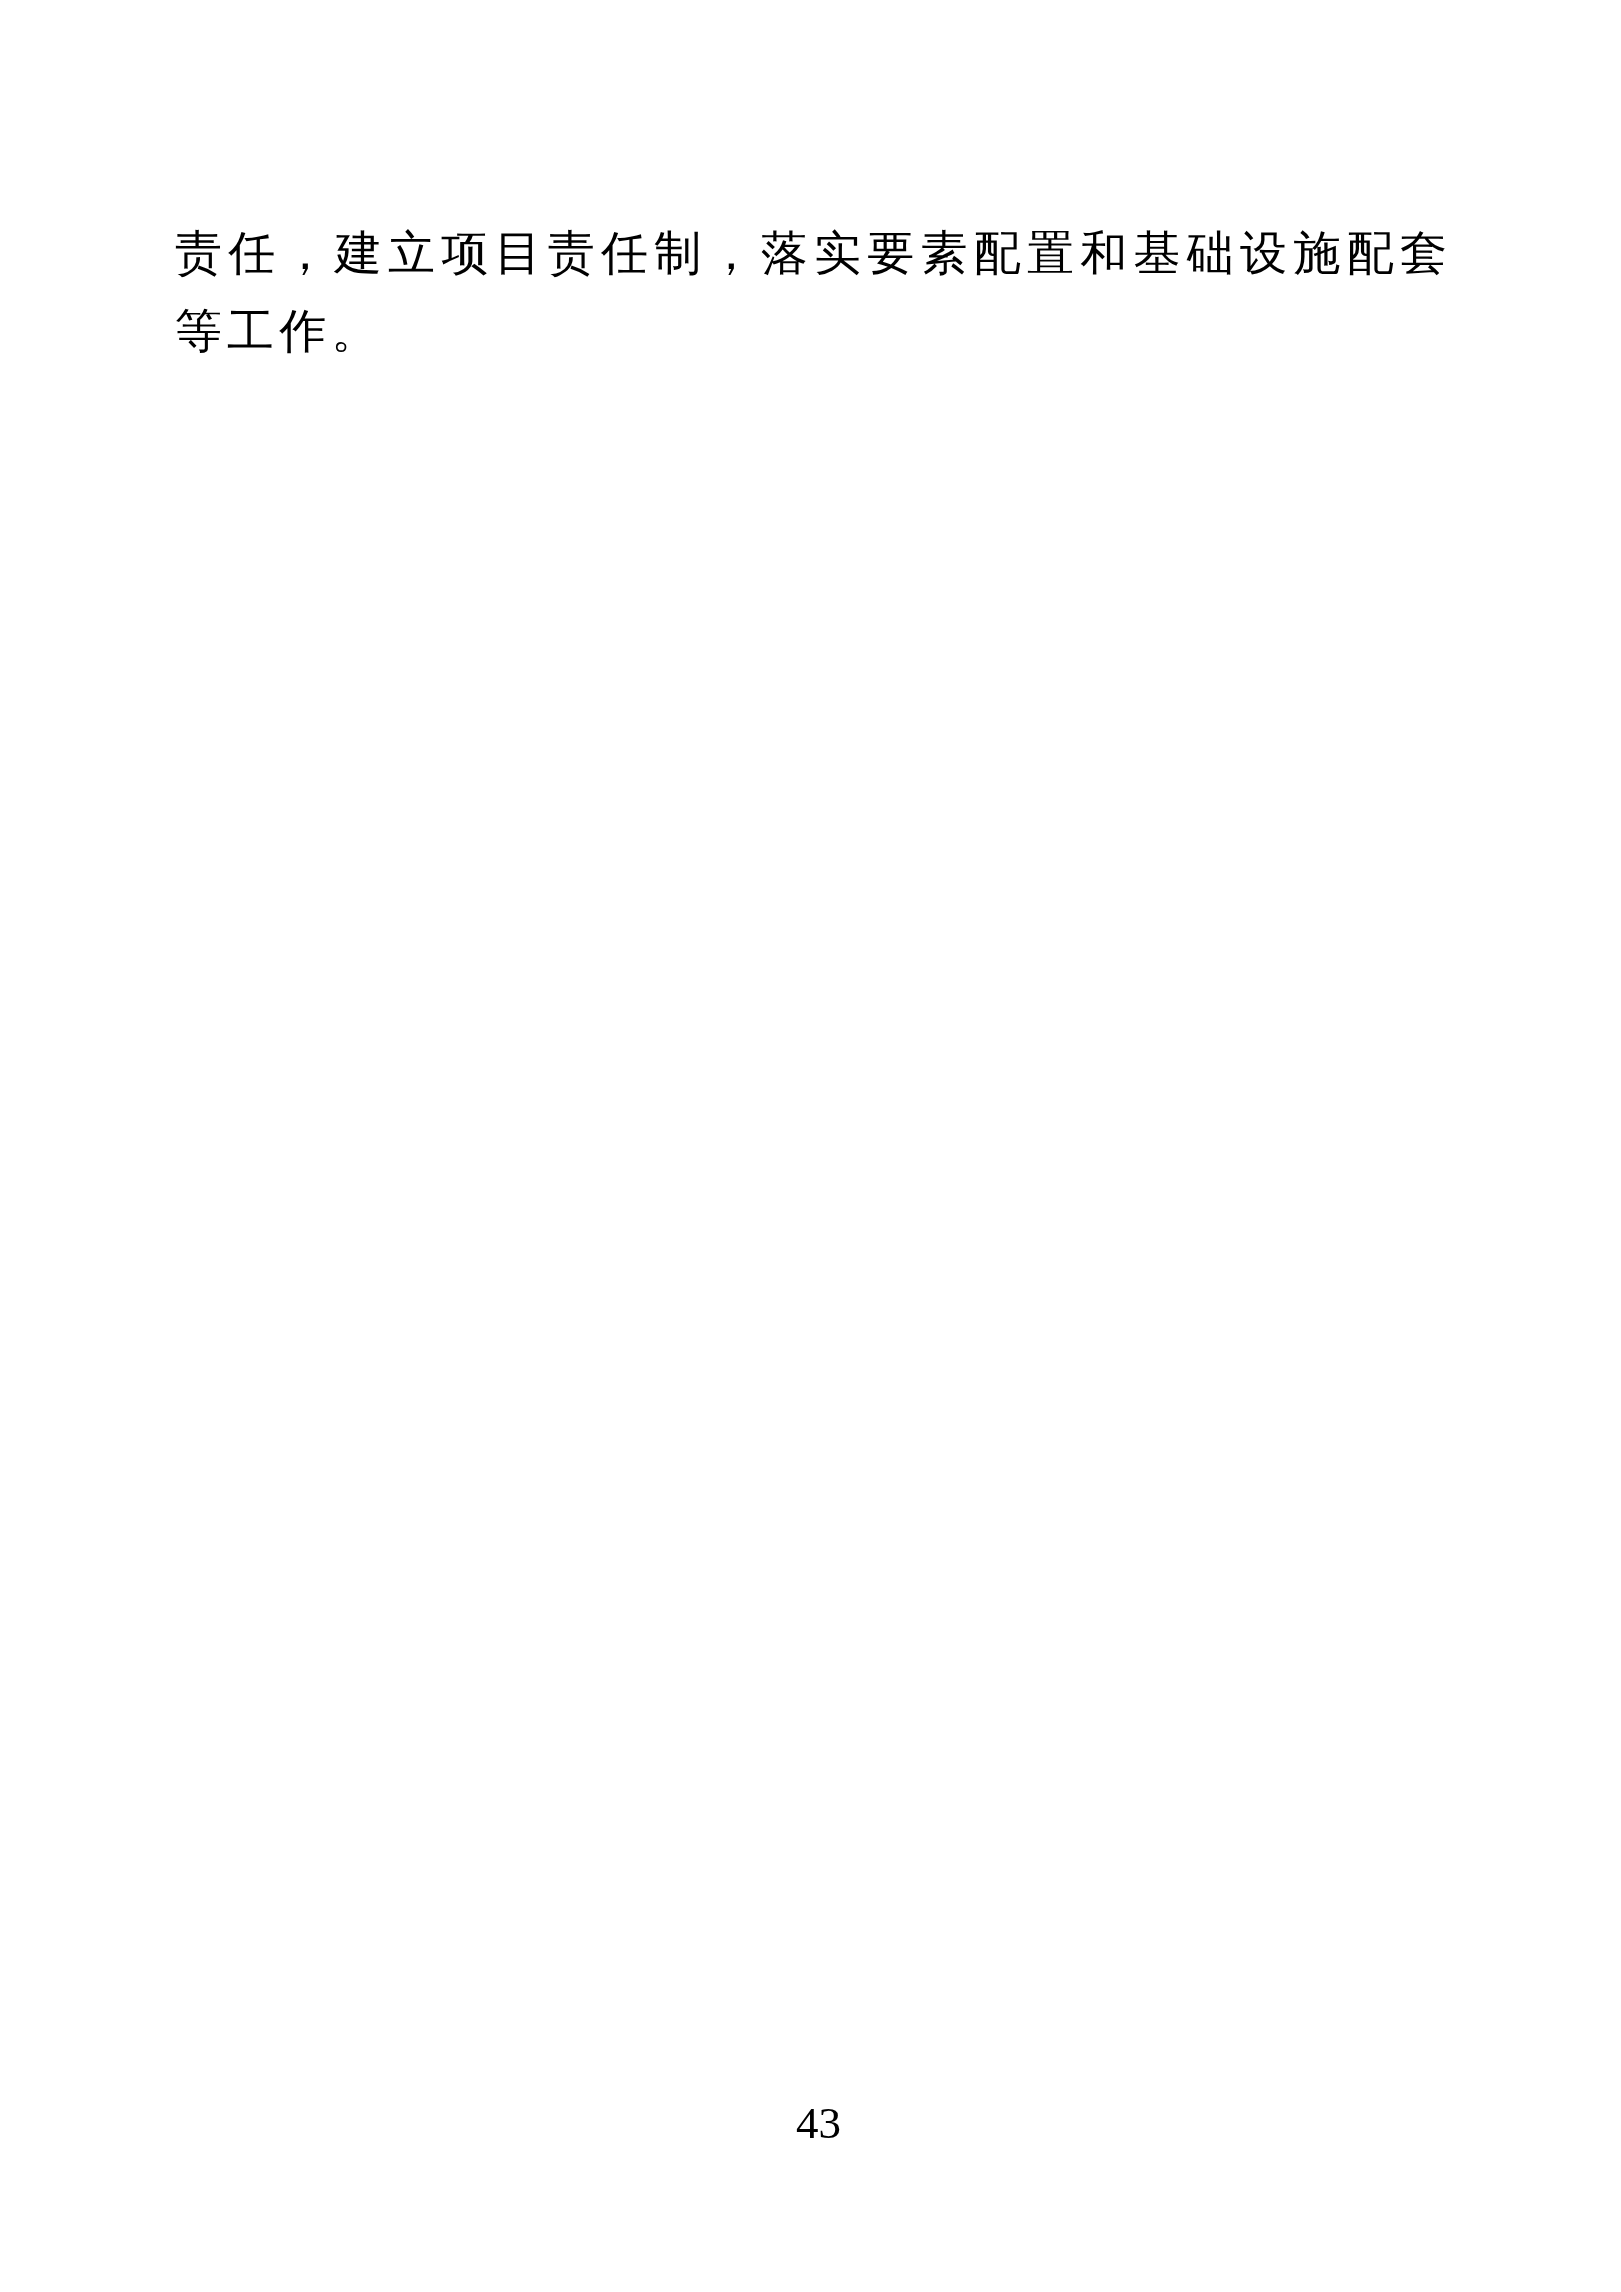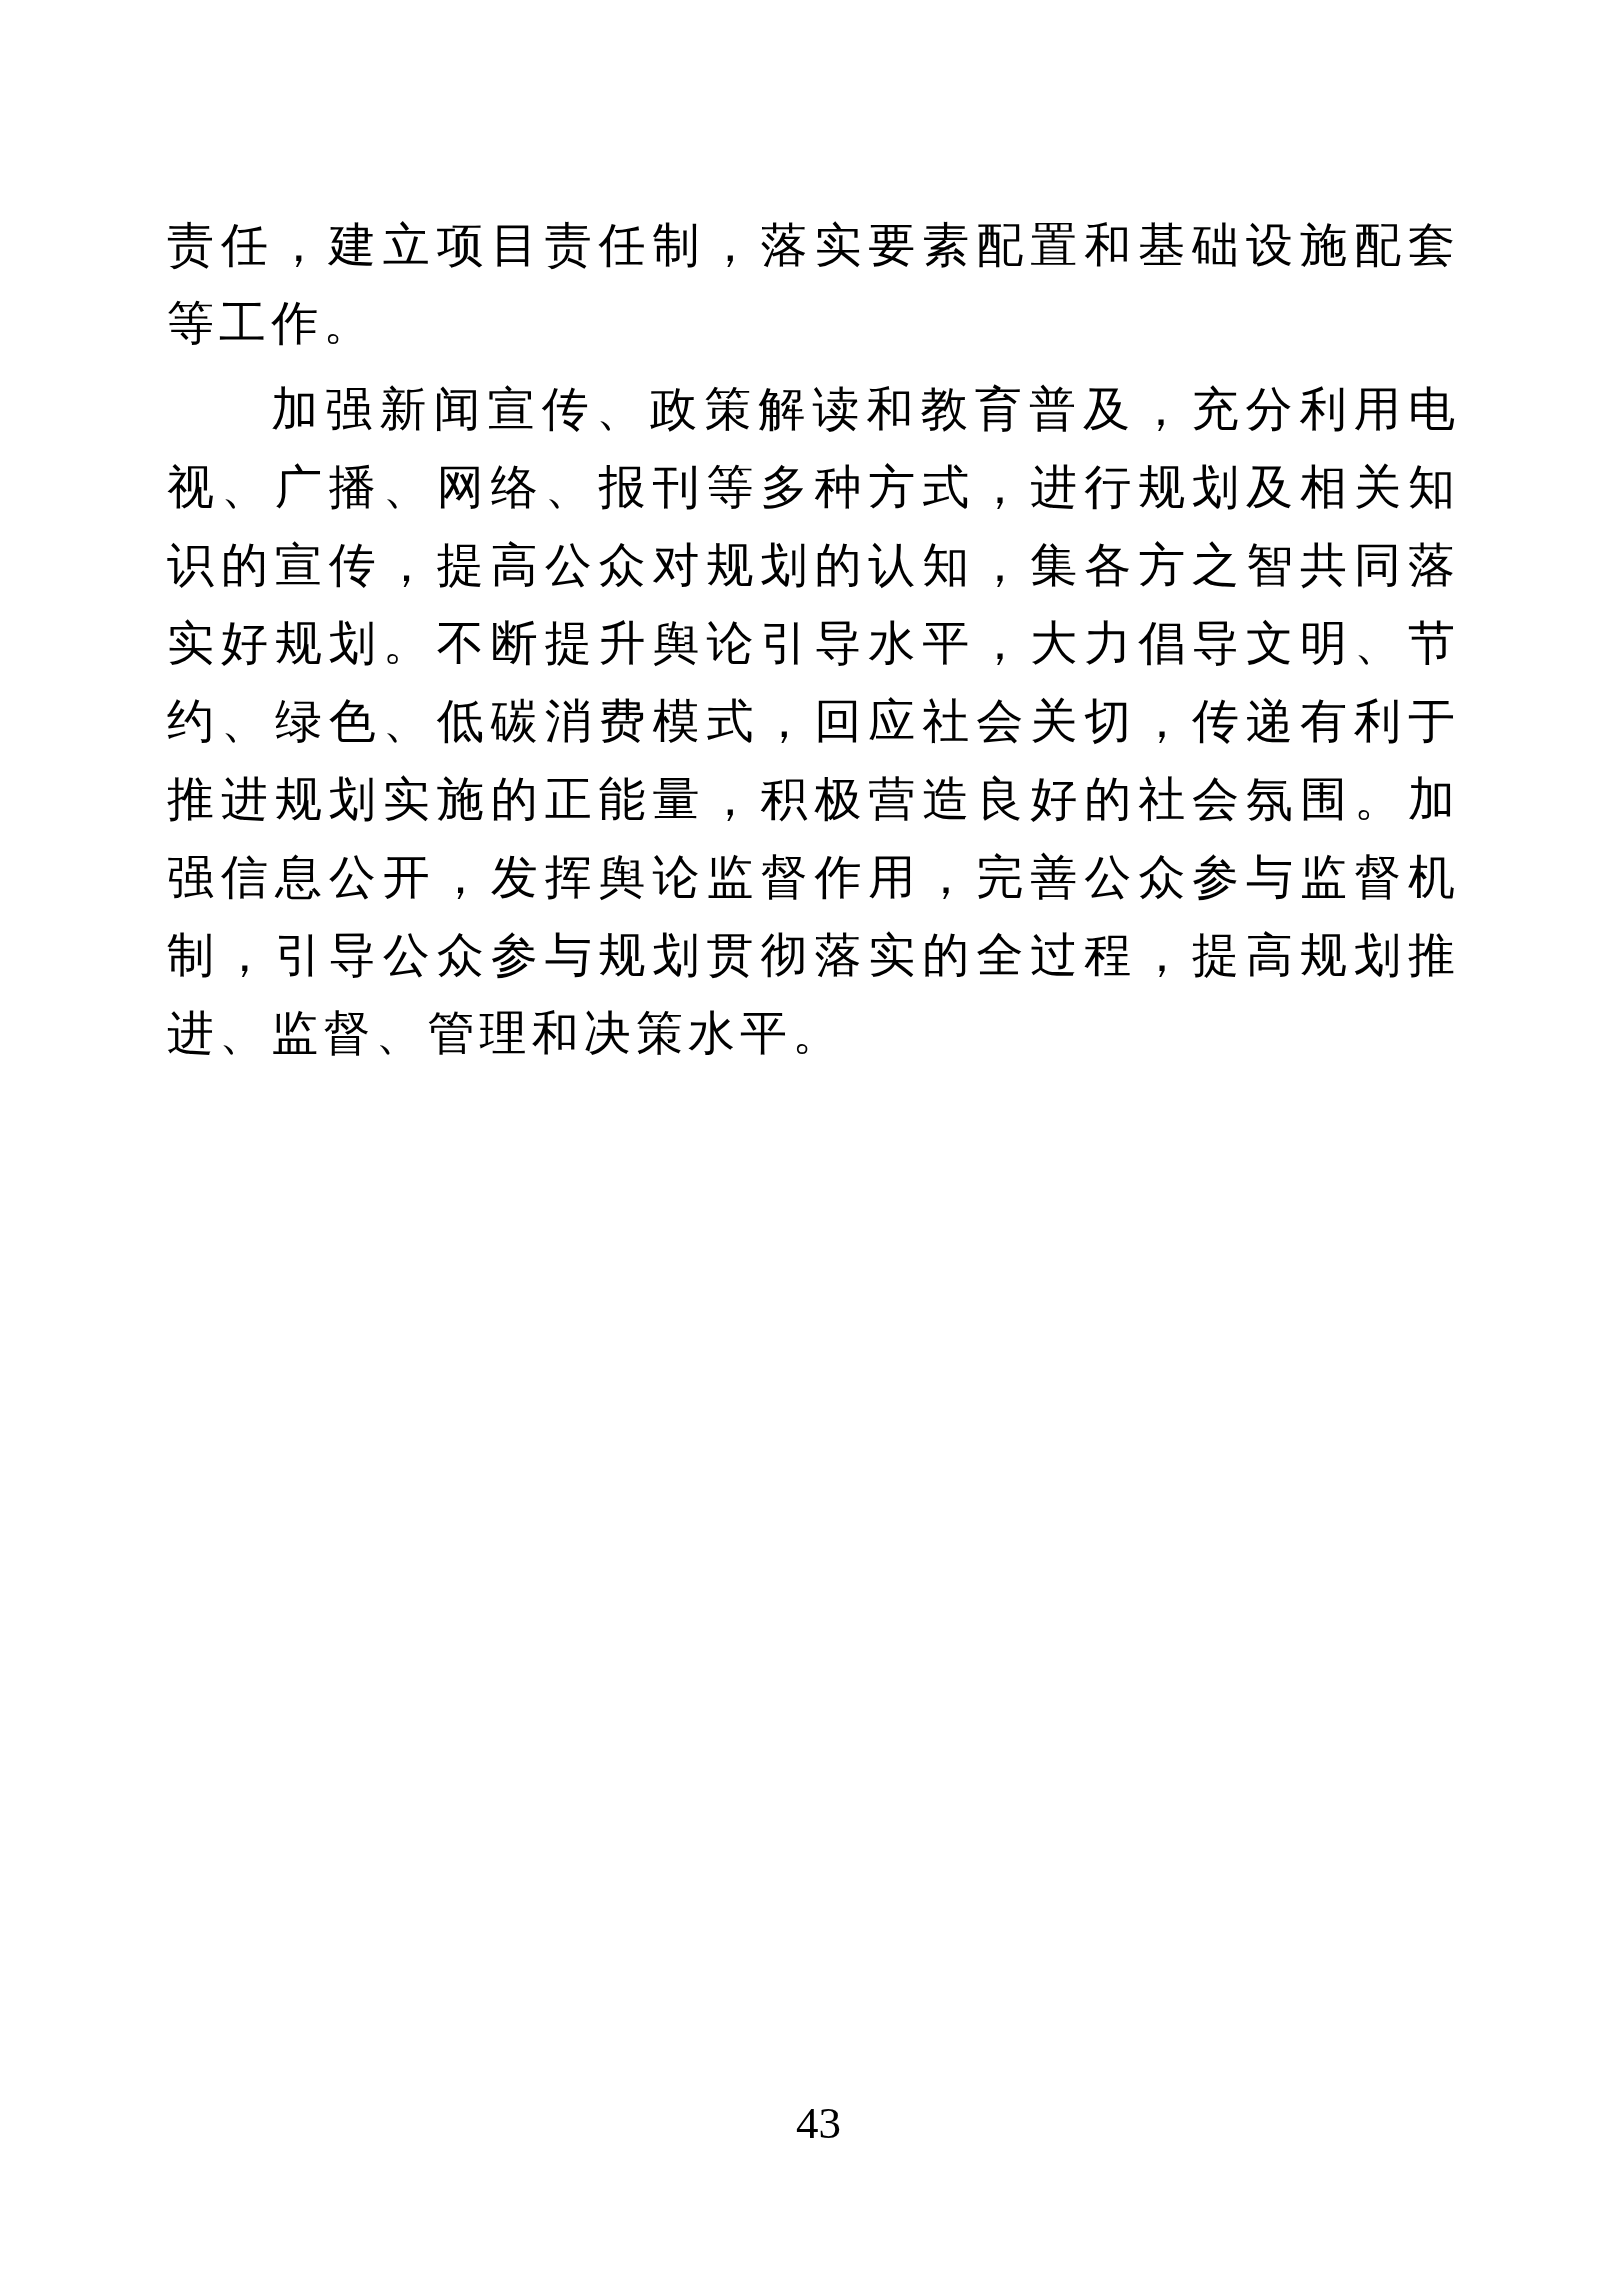--- a/index.html
+++ b/index.html
@@ -29,21 +29,21 @@
     width: 1309px;
     font-size: 47px;
     line-height: 78px;
     letter-spacing: 5.1px;
     text-align: justify;
     text-justify: inter-ideograph;
     line-break: strict;
     word-break: normal;
   }
   .para {
-    margin: 8px;
+    margin: 16px;
     text-indent: 2.217em;
   }
   .para.no-indent {
     text-indent: 0;
   }
   .section-heading {
     margin: 0;
     font-size: 46px;
     line-height: 78px;
     font-weight: 700;
@@ -70,20 +70,19 @@
 
 <div class="page">
 
   <div class="text-block">
 
     <p class="para no-indent">责任，建立项目责任制，落实要素配置和基础设施配套等工作。</p>
 
 
 
 
-    <p class="para">加强新闻宣传、政策解读和教育普及，充分利用电视、广播、网络、报刊等多种方式，进行规划及相关知识的宣传，提高公众对规划的认知，集各方之智共同落实好规划。不断提升舆论引导水平，大力倡导文明、节约、绿色、低碳消费模式，回应社会关切，传递有利于推进规划实施的正能量，积极营造良好的社会氛围。加强信息公开，发挥舆论监督作用，完善公众参与监督机制，引导公众参与规划贯彻落实的全过程，提高规划推进、监督、管理和决策水平。</p>
 
   </div>
 
   <div class="page-number">43</div>
 
 </div>
 
 
 </body></html>

